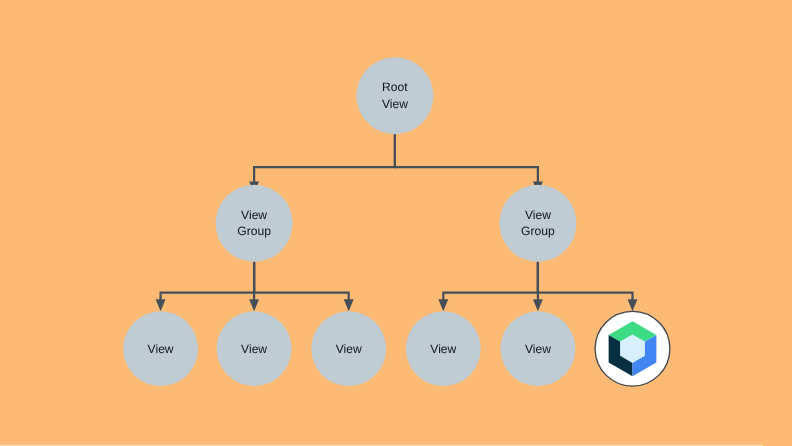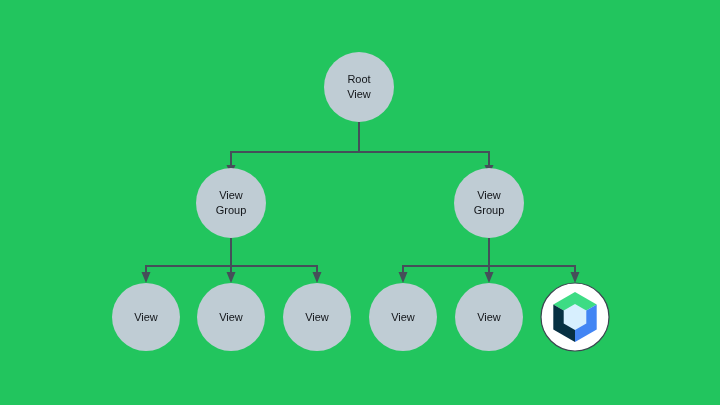--- a/index.html
+++ b/index.html
@@ -4,21 +4,21 @@
 <style>
   html, body {
     margin: 0;
     padding: 0;
     background: #ffffff;
   }
   #canvas {
     position: relative;
     width: 720px;
     height: 405px;
-    background: #22c55e;
+    background: #fdba74;
     overflow: hidden;
     font-family: "Liberation Sans", sans-serif;
   }
   #diagram-svg {
     position: absolute;
     top: 0;
     left: 0;
     width: 720px;
     height: 405px;
   }

